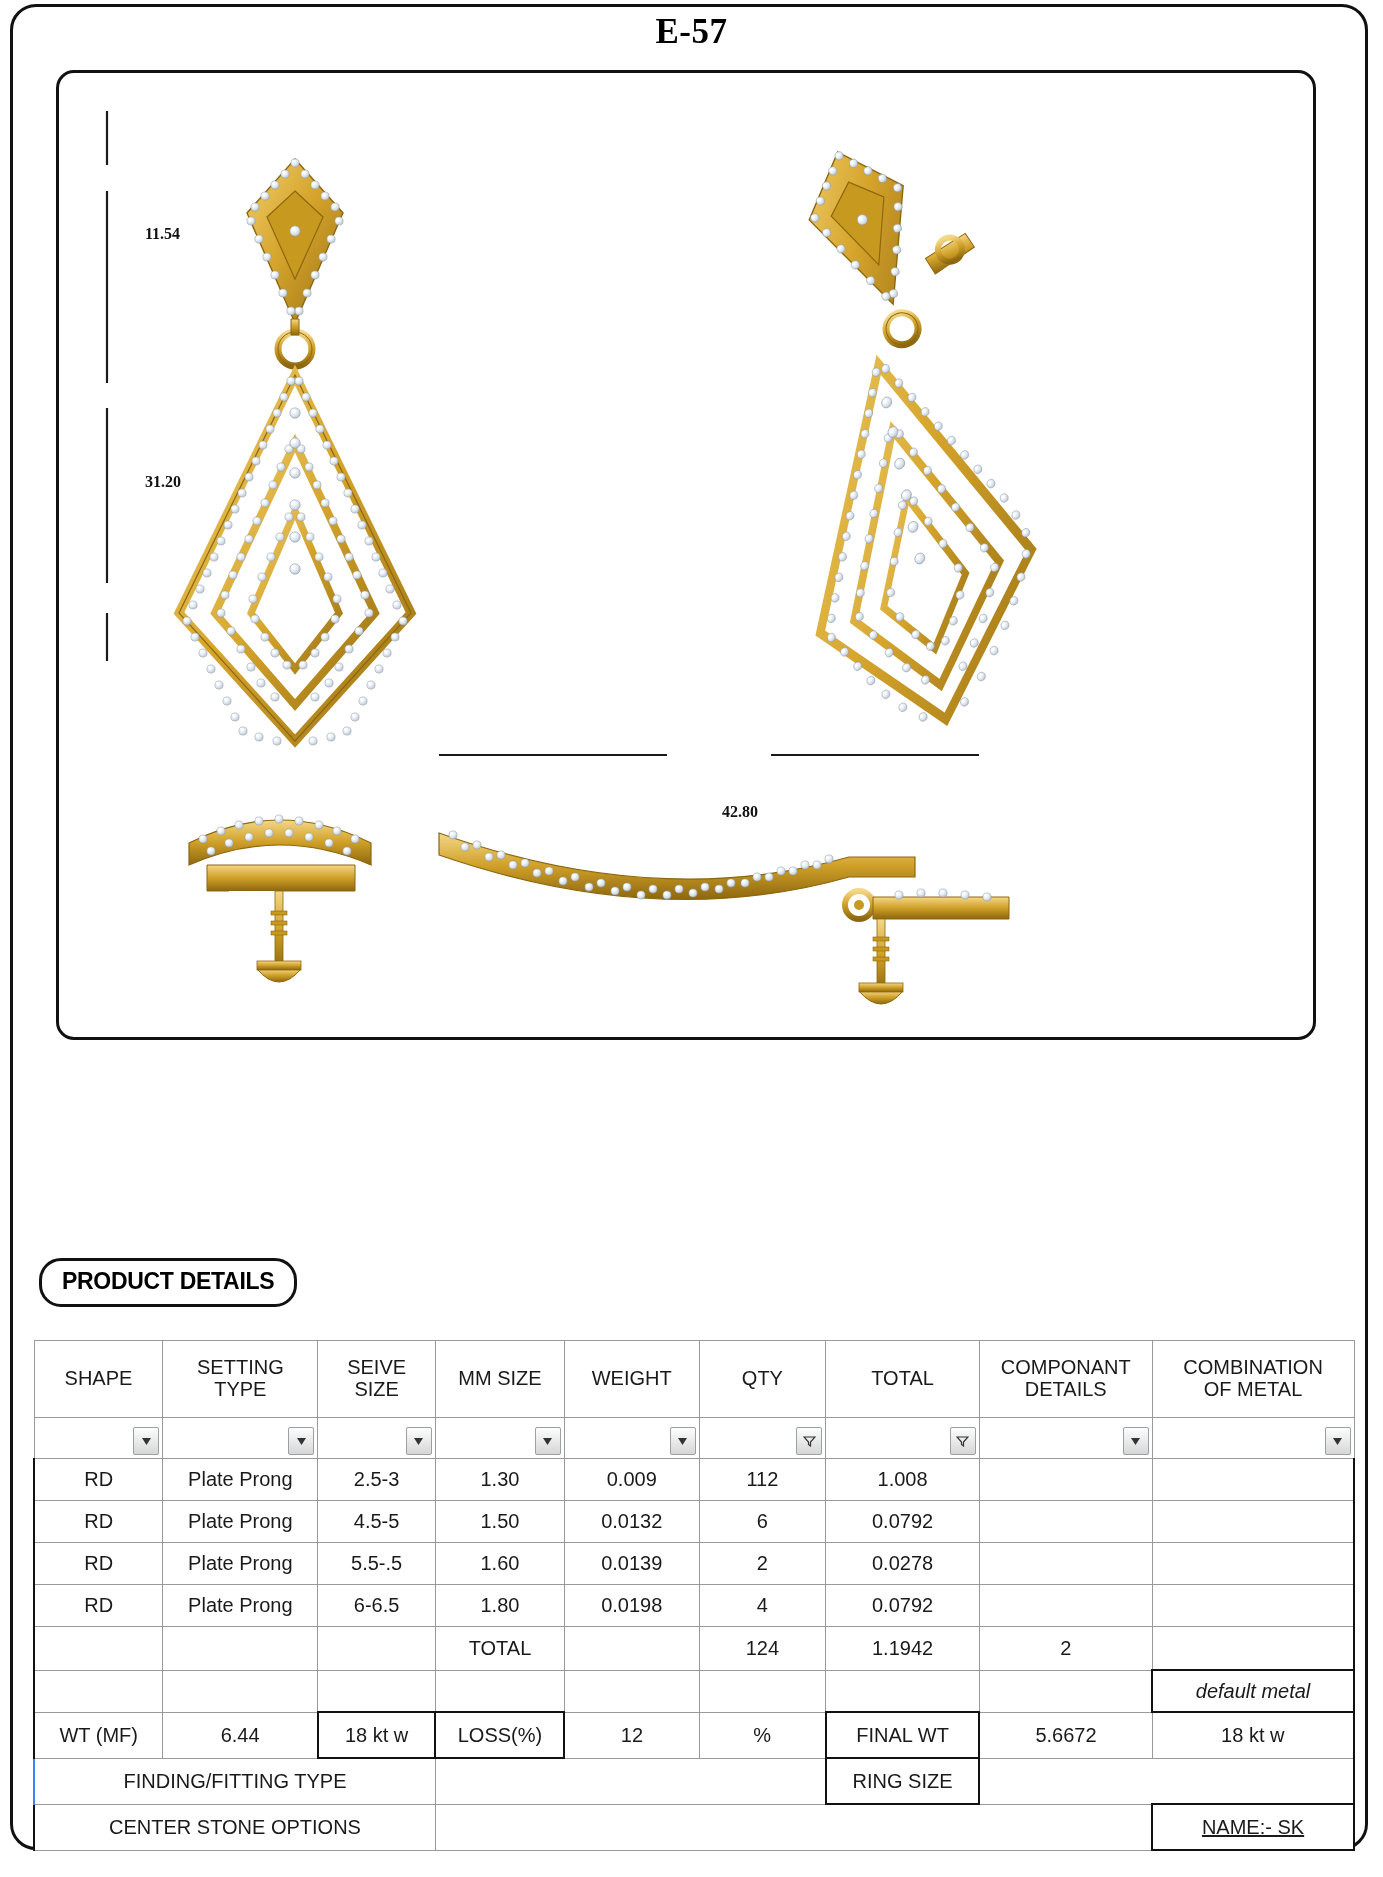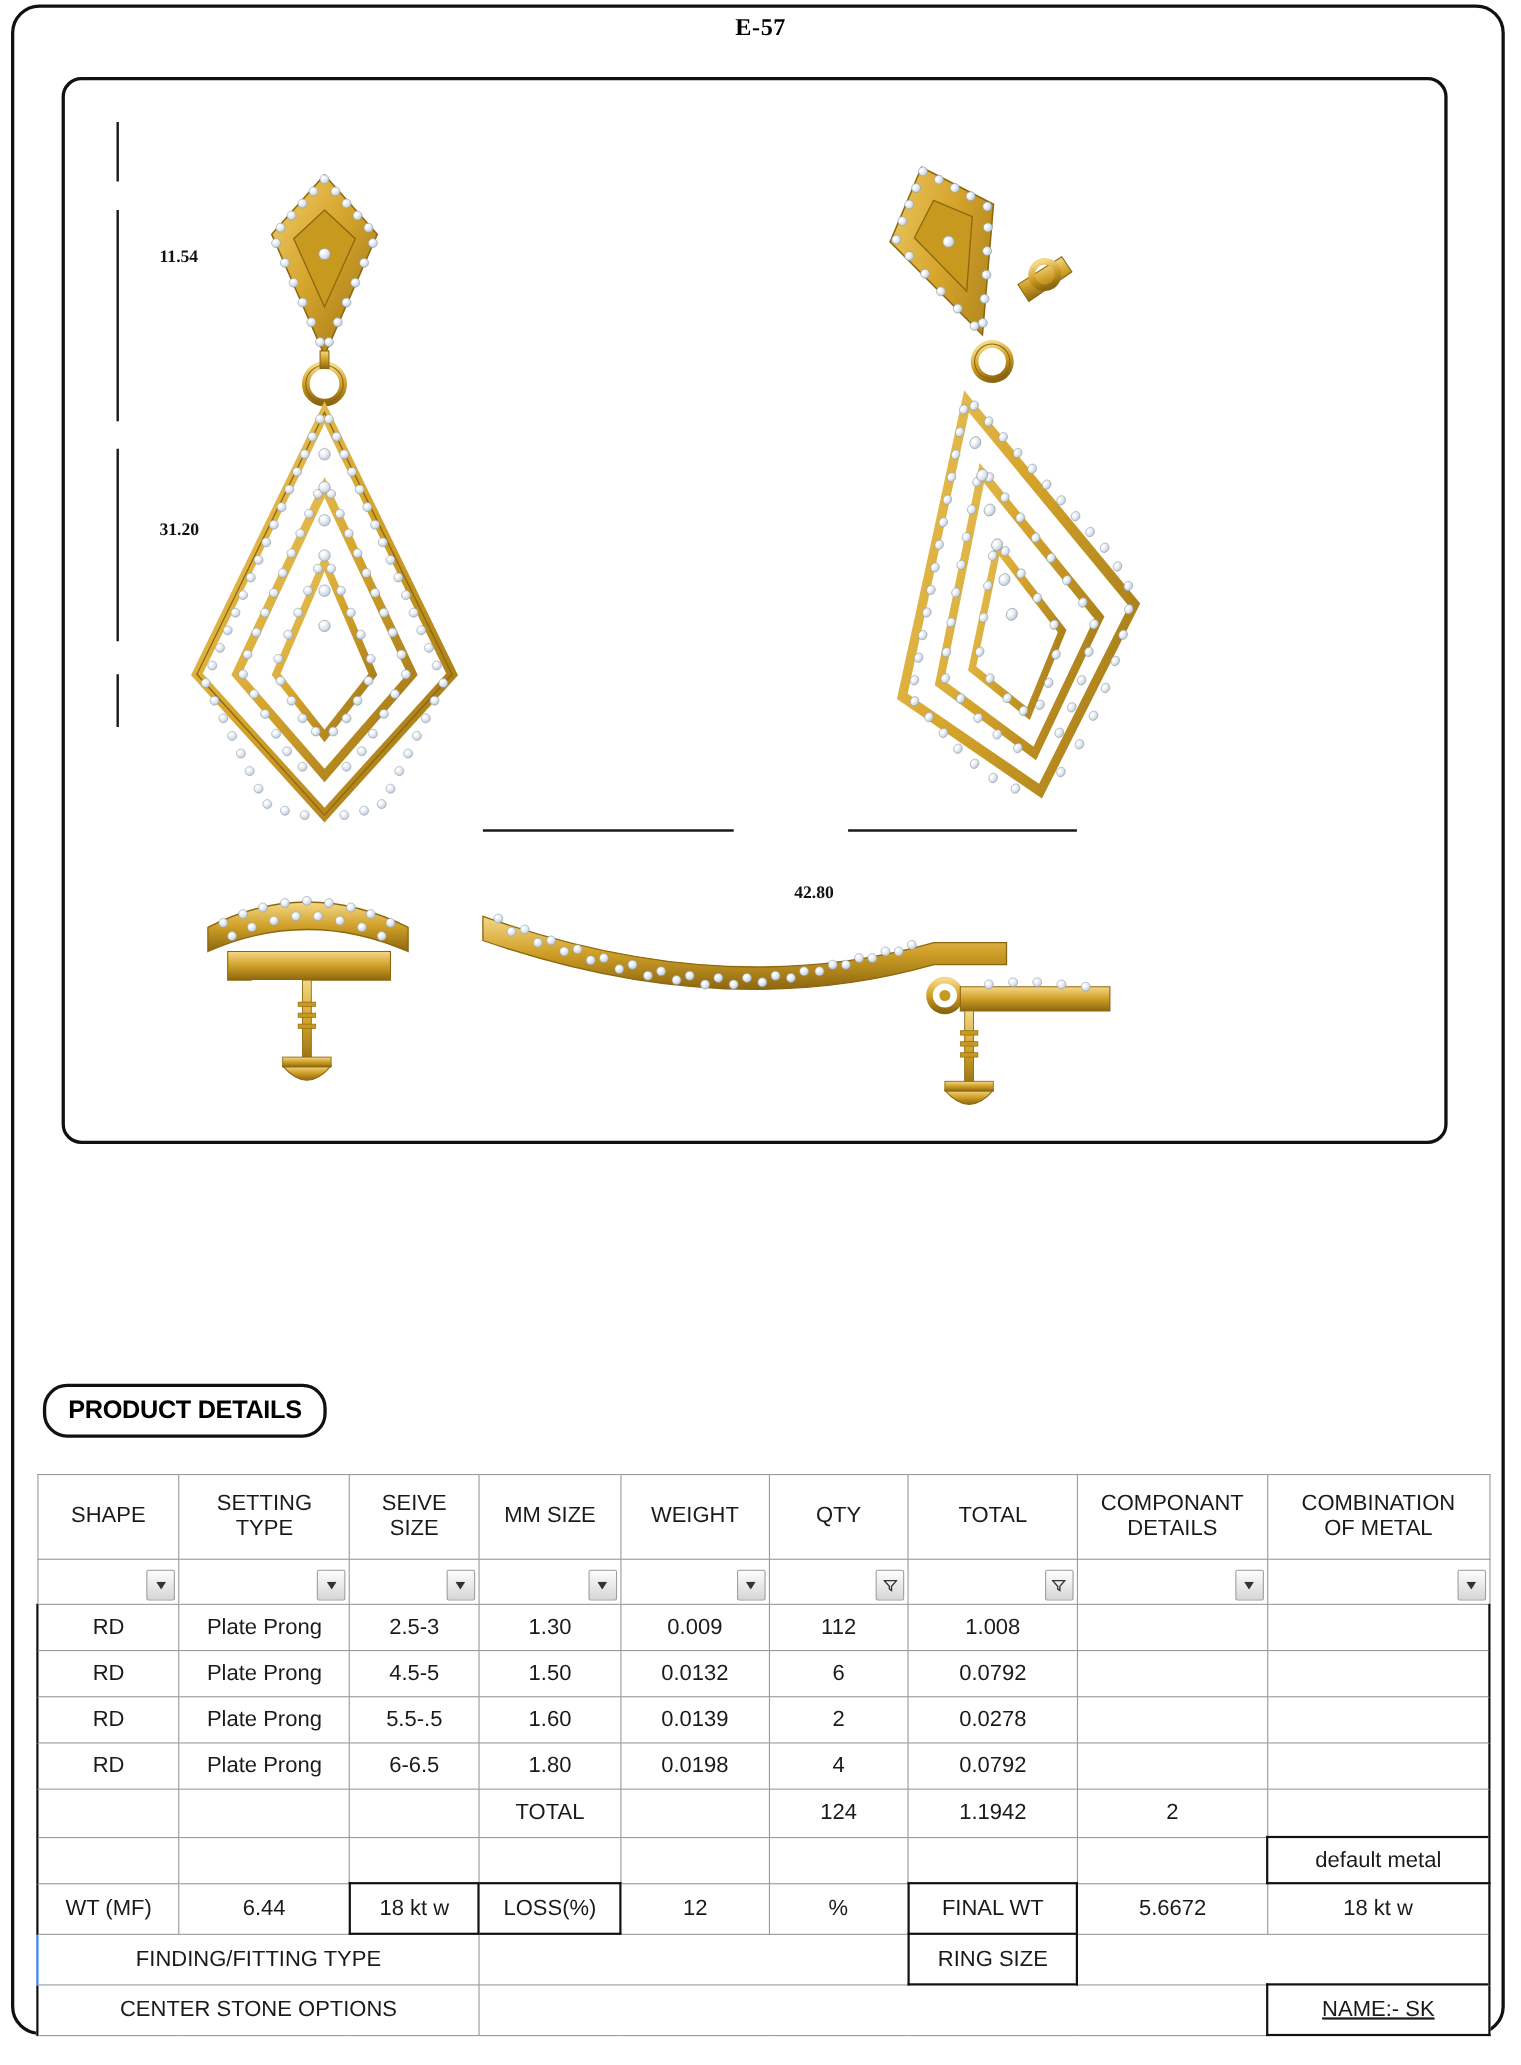--- a/index.html
+++ b/index.html
@@ -11,21 +11,21 @@
 
   
   .page-frame{
     position:absolute;left:10px;top:4px;width:1358px;height:1846px;
     border:3px solid #111;border-radius:26px;box-sizing:border-box;
   }
 
   
   .sheet-title{
     position:absolute;left:0;top:12px;width:1383px;text-align:center;
-    font-family:"Liberation Serif",serif;font-weight:bold;font-size:22px;
+    font-family:"Liberation Serif",serif;font-weight:bold;font-size:35px;
     letter-spacing:.5px;
   }
 
   
   .illus-panel{
     position:absolute;left:56px;top:70px;width:1260px;height:970px;
     border:3px solid #111;border-radius:18px;box-sizing:border-box;
     background:#fff;overflow:hidden;
   }
   .illus-svg{position:absolute;left:0;top:0;width:1260px;height:970px;}
@@ -84,21 +84,21 @@
   .datarow td:last-child{border-right:2px solid #111;}
   .totalrow td{
     height:42px;font-size:21px;font-weight:bold;
     border-top:2px solid #111;border-bottom:2px solid #111;
   }
   .totalrow td:first-child{border-left:2px solid #111;}
   .totalrow td:last-child{border-right:2px solid #111;}
   .red-val{color:#c00000;font-weight:bold;}
   .blankrow td{height:40px;}
   .blankrow td:first-child{border-left:2px solid #111;}
-  .blankrow td:last-child{border-right:2px solid #111;}
+  .blankrow td:last-child{border-right:2px solid #111;font-style:italic;}
   .defmetal{color:#d26060;font-size:20px;font-weight:normal;
             border:2px solid #111 !important;}
   .wtrow td{height:44px;font-weight:bold;font-size:21px;}
   .wtrow td:first-child{border-left:2px solid #111;}
   .wtrow td:last-child{border-right:2px solid #111;}
   .boxed{border:2px solid #111 !important;}
   .normalw{font-weight:normal !important;}
   .leftal{text-align:left;padding-left:8px;}
   .finrow td{height:44px;font-weight:bold;font-size:21px;}
   .finrow td:first-child{border-left:2px solid #3b82f6;}

